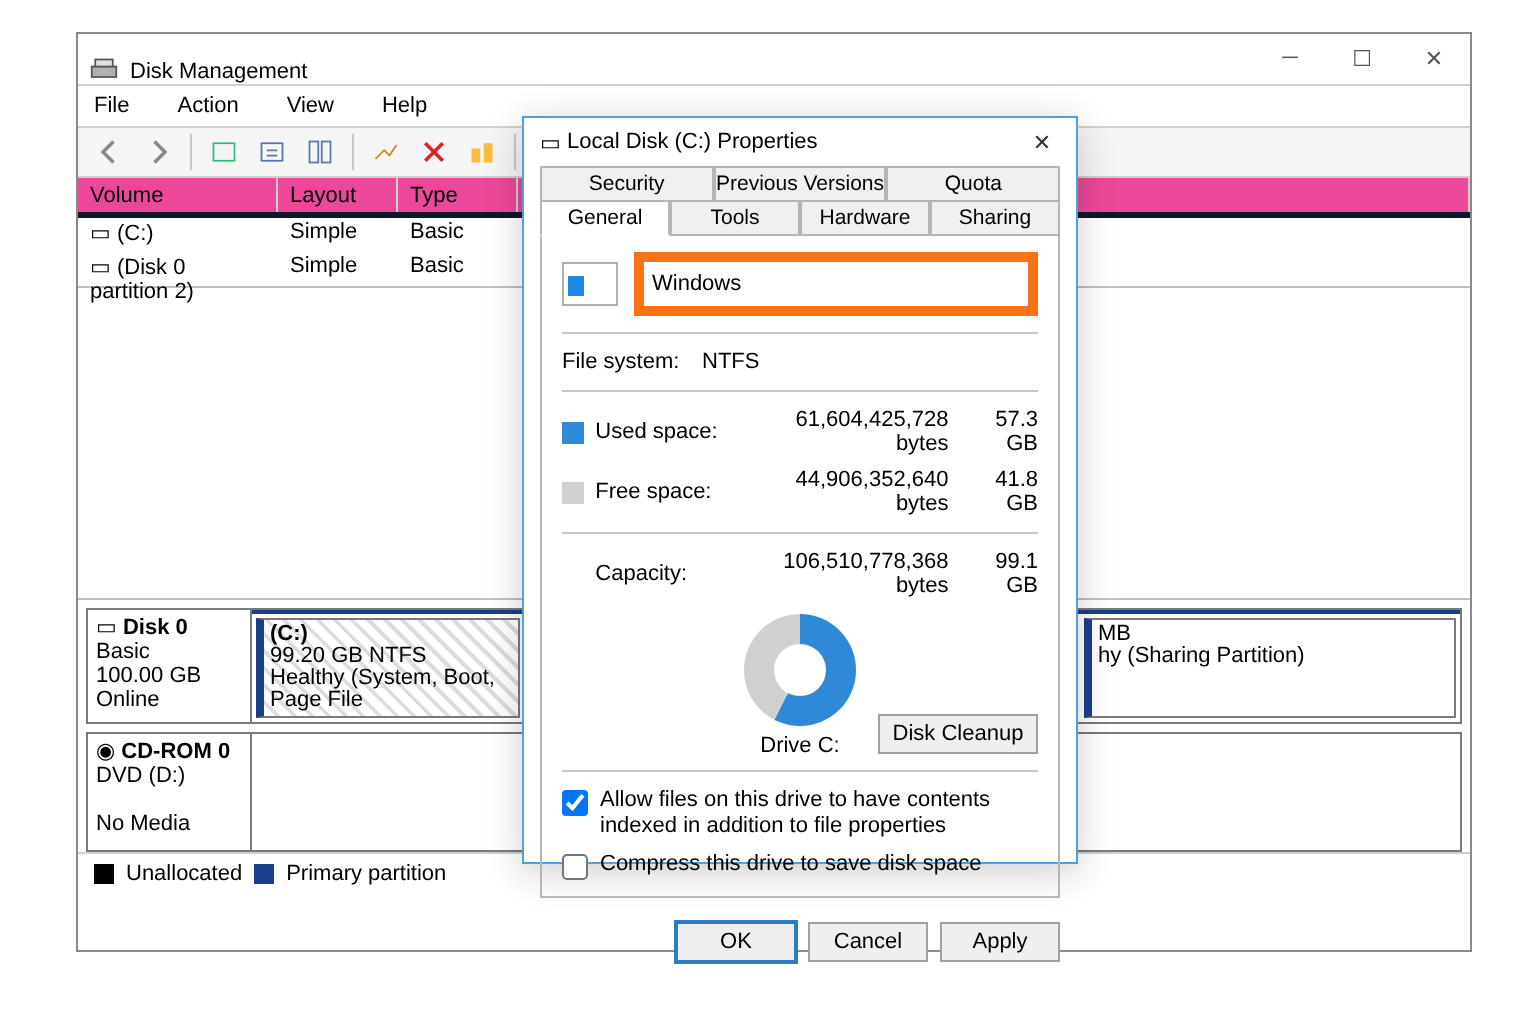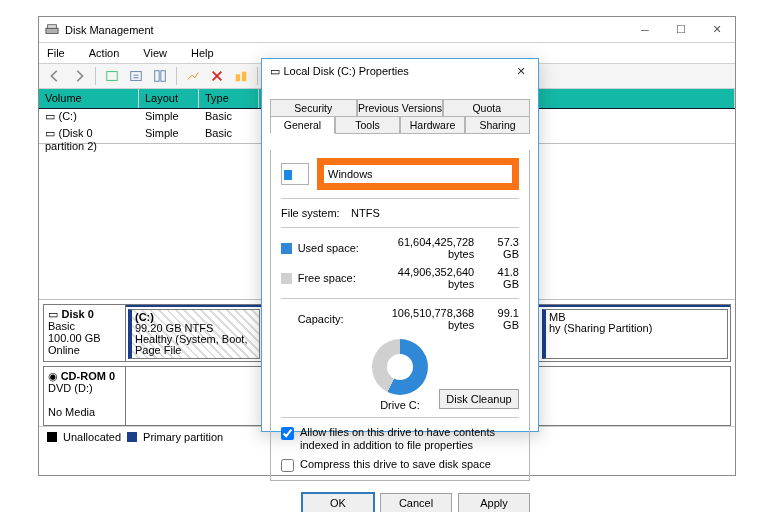--- a/index.html
+++ b/index.html
@@ -1,74 +1,74 @@
 <!DOCTYPE html>
 <html><head>
 <meta charset="utf-8">
 <style>
   *{box-sizing:border-box;margin:0;padding:0;font-family:"Segoe UI",Tahoma,sans-serif;font-size:11px;color:#000}
   body{background:#fff;width:768px;height:512px;position:relative;overflow:hidden}
   .win{position:absolute;left:38px;top:16px;width:698px;height:460px;border:1px solid #8a8a8a;background:#fff;display:flex;flex-direction:column}
-  .titlebar{height:26px;display:flex;align-items:center;padding-left:6px;border-bottom:1px solid #d0d0d0}
+  .titlebar{height:26px;display:flex;align-items:flex-end;padding-left:6px;border-bottom:1px solid #d0d0d0}
   .titlebar .ico{width:14px;height:14px;margin-right:6px;display:inline-flex}
   .titlebar .sp{flex:1}
   .winbtn{width:36px;height:26px;display:flex;align-items:center;justify-content:center;color:#555}
   .menubar{height:20px;display:flex;gap:24px;padding-left:8px;align-items:center}
   .toolbar{height:26px;display:flex;align-items:center;gap:4px;padding:0 6px;border-top:1px solid #d0d0d0;border-bottom:1px solid #d0d0d0;background:#f5f5f5}
   .tbtn{width:20px;height:20px;display:flex;align-items:center;justify-content:center;border:1px solid transparent;color:#333}
   .tbtn svg{width:14px;height:14px}
   .vdiv{width:1px;height:18px;background:#c8c8c8;margin:0 2px}
   .content{flex:1;display:flex;flex-direction:column}
   .list{border-bottom:1px solid #bfbfbf}
-  .listhead{height:20px;display:flex;background:#14b8a6;border-bottom:1px solid #0f172a}
+  .listhead{height:20px;display:flex;background:#ec4899;border-bottom:3px solid #0f172a}
   .listhead .col{padding:3px 6px;border-right:1px solid #d0d0d0}
   .listrow{display:flex;height:17px}
   .listrow .col{padding:1px 6px}
   .col.c1{width:100px}.col.c2{width:60px}.col.c3{width:60px}.col.spacer{flex:1}
   .diskgraph{border-top:1px solid #bfbfbf;padding:0;margin-top:155px}
   .diskrow{border:1px solid #7a7a7a;margin:4px 4px 0 4px;display:flex;height:58px}
   .diskinfo{width:82px;border-right:1px solid #7a7a7a;padding:3px 4px;background:#fff;line-height:12px}
   .hdrstripe{height:10px;background:#1b3e8c}
   .partbox{border:1px solid #7a7a7a;margin:2px;background:#fff;display:flex;flex-direction:column}
   .partbox .body{padding:2px 3px;font-size:10px;line-height:11px;flex:1;position:relative}
   .partbox.primary{border-left:4px solid #1b3e8c}
   .partbox.cross .body{background:repeating-linear-gradient(45deg,#fff,#fff 4px,#ddd 4px,#ddd 6px)}
   .legend{height:20px;display:flex;align-items:center;gap:6px;padding-left:8px;border-top:1px solid #d0d0d0}
   .sw{width:10px;height:10px;display:inline-block}
   
   .dlg{position:absolute;left:261px;top:58px;width:278px;height:374px;border:1px solid #4da1dc;background:#fff;display:flex;flex-direction:column;box-shadow:0 4px 18px rgba(0,0,0,.2)}
   .dlg .dtitle{height:24px;display:flex;align-items:center;padding-left:8px}
   .dlg .dtitle .sp{flex:1}
   .dlg .dx{width:34px;height:24px;display:flex;align-items:center;justify-content:center;color:#333}
-  .tabs{display:flex;flex-wrap:wrap;margin:16px 8px}
+  .tabs{display:flex;flex-wrap:wrap;margin:0 8px}
   .tabrow{display:flex;width:100%}
   .tab{flex:1;text-align:center;border:1px solid #b5b5b5;padding:2px 0;background:#f0f0f0;font-size:10.5px}
   .tab.active{background:#fff;border-bottom:1px solid #fff;position:relative;z-index:2}
   .tabrow.top{margin-bottom:-1px}
   .tabbody{flex:1;margin:0 8px 6px 8px;border:1px solid #b5b5b5;border-top:none;padding:8px 10px;display:flex;flex-direction:column;gap:6px}
   .label-edit{display:flex;align-items:center;gap:8px}
   .drvico{width:28px;height:22px;border:1px solid #b0b0b0;background:#fff;position:relative}
   .drvico:before{content:"";position:absolute;left:2px;top:6px;width:8px;height:10px;background:#1e88e5}
-  .lblinput{flex:1;border:7px solid #f97316;padding:2px 4px;height:32px}
+  .lblinput{flex:1;border:5px solid #f97316;padding:2px 4px;height:32px}
   .kv{display:flex;font-size:11px}
   .kv .k{width:70px}
   .hr{border-top:1px solid #c8c8c8;margin:2px 0}
   .space{display:flex;align-items:center;gap:6px}
   .space .sw{width:11px;height:11px}
   .space .lbl{width:68px}
   .space .b{width:108px;text-align:right}
   .space .g{width:40px;text-align:right}
   .donutwrap{display:flex;align-items:center;justify-content:center;flex-direction:column;margin-top:2px;position:relative}
   .donut{width:56px;height:56px;border-radius:50%;background:conic-gradient(#2f89d6 0 207deg,#d0d0d0 207deg 360deg)}
   .donut:after{content:"";position:absolute;width:26px;height:26px;border-radius:50%;background:#fff;left:50%;top:15px;transform:translateX(-50%)}
   .cleanup{align-self:flex-end;width:80px;height:20px;border:1px solid #a0a0a0;background:#efefef;font-size:11px;margin-top:-22px}
   .cblab{display:flex;gap:6px;align-items:flex-start;font-size:11px;line-height:13px}
   .cblab input{margin-top:1px}
   .btnrow{display:flex;justify-content:flex-end;gap:6px;padding:6px 8px}
-  .btn{width:72px;height:20px;border:1px solid #a0a0a0;background:#efefef}
+  .btn{width:60px;height:20px;border:1px solid #a0a0a0;background:#efefef}
   .btn.def{border:1px solid #2f7bbf;outline:1px solid #2f7bbf}
   .discico{width:13px;height:13px}
 </style>
 </head>
 <body>
 
 <div class="win">
   <div class="titlebar">
     <span class="ico">
       <svg viewBox="0 0 16 16">

